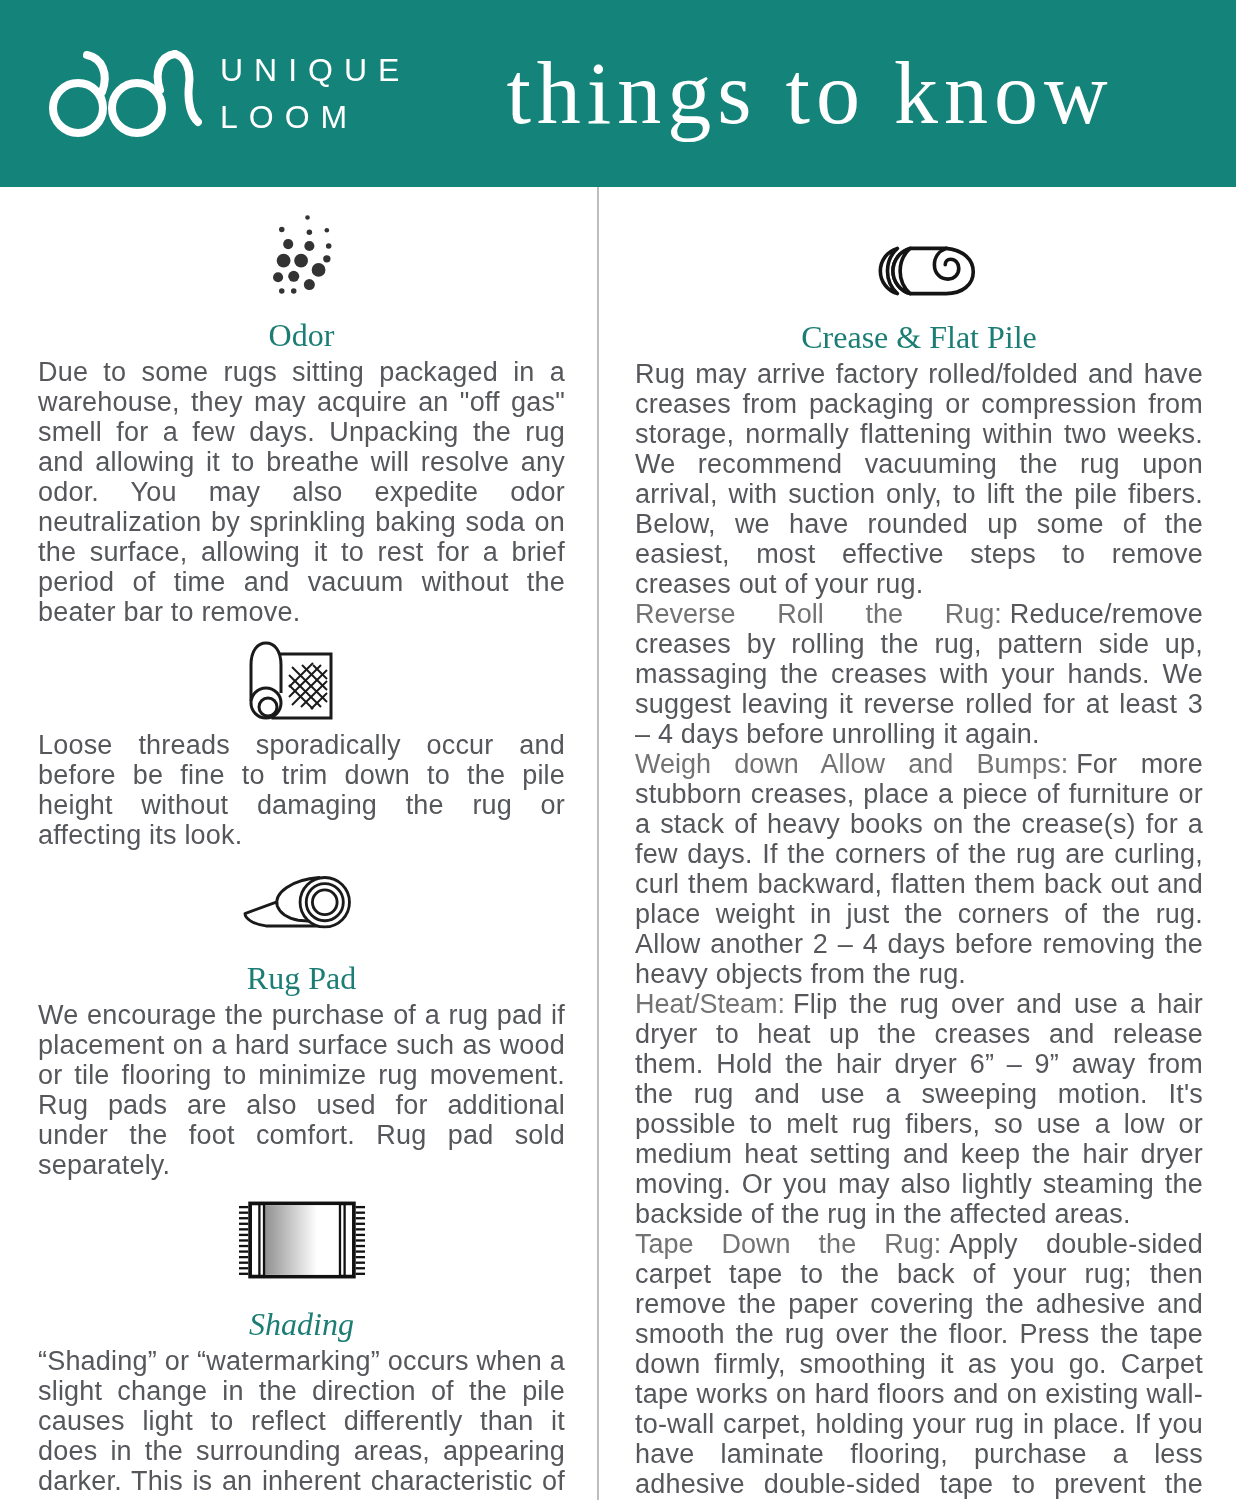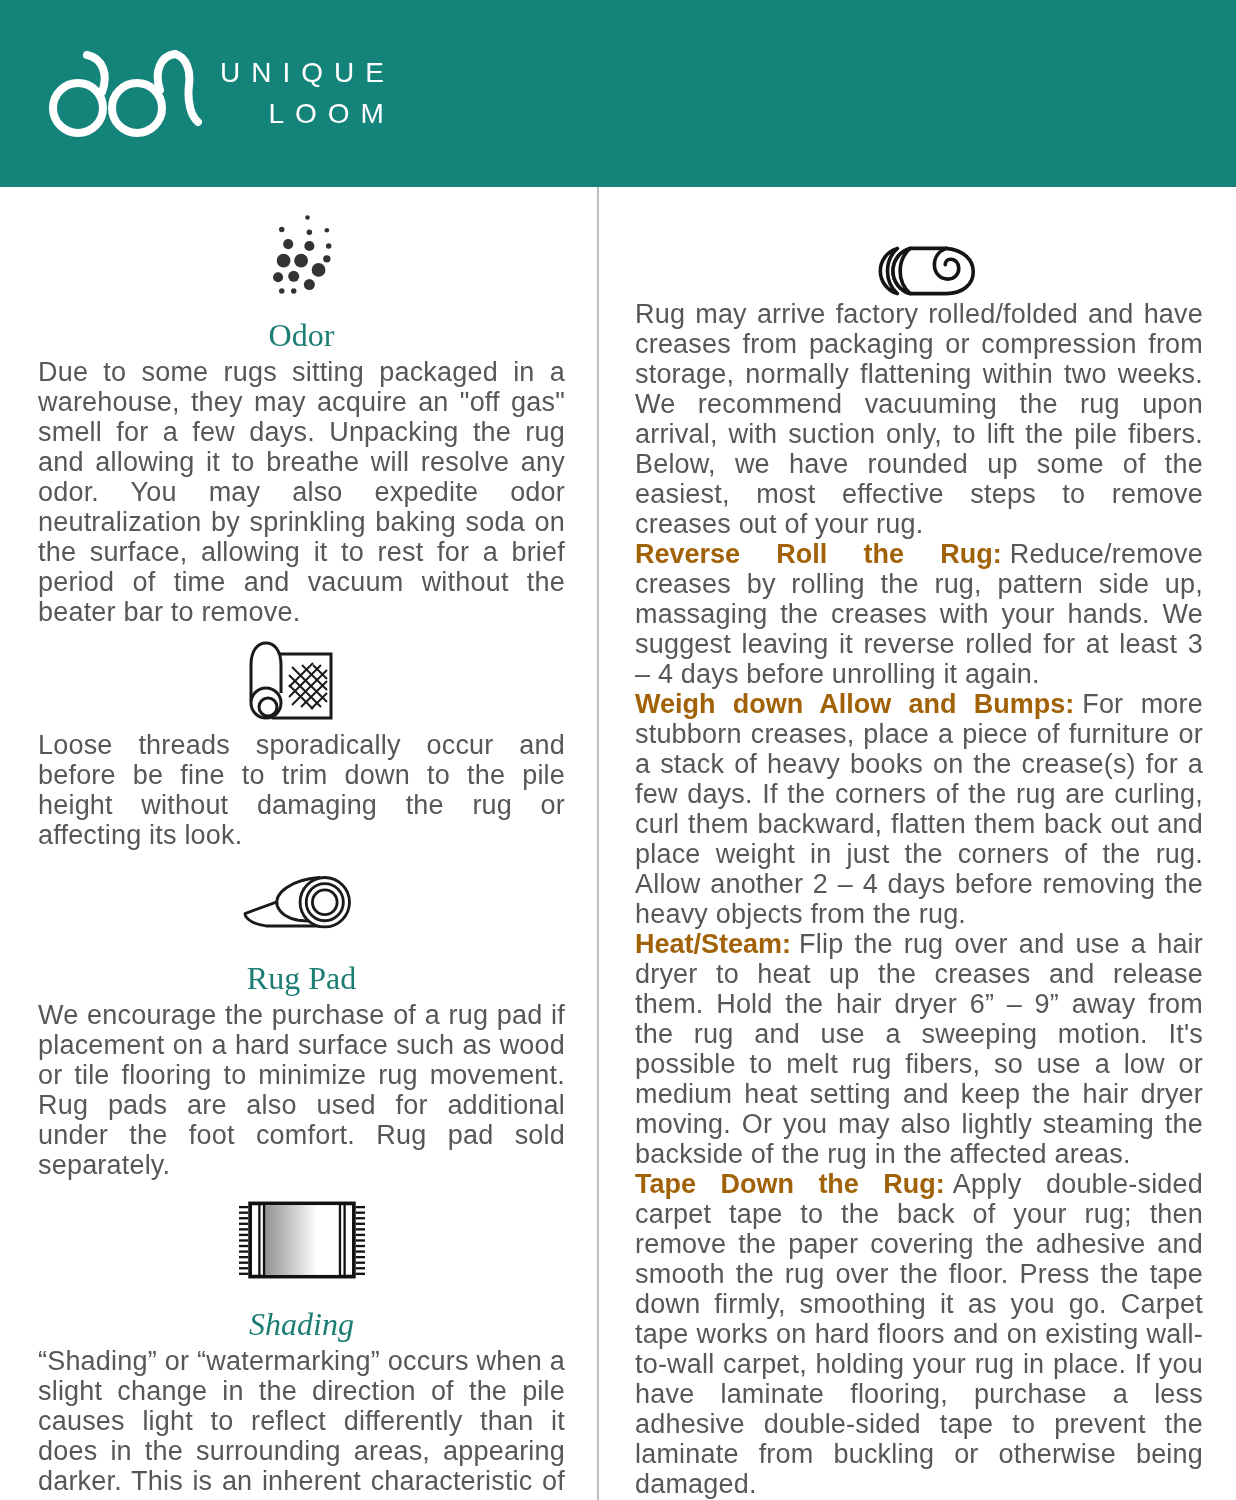--- a/index.html
+++ b/index.html
@@ -10,22 +10,22 @@
     overflow:hidden;
   }
   
   .banner{
     height:187px;background:#14847b;display:flex;align-items:center;
     padding:0 42px;box-sizing:border-box;
   }
   .logo-group{display:flex;align-items:center;gap:18px;width:398px;flex:0 0 auto;}
   .logo-mark svg{display:block;}
   .brand-text{
-    color:#ffffff;text-align:right;letter-spacing:11px;
-    font-size:28px;line-height:1.45;font-weight:400;
+    color:#ffffff;text-align:left;letter-spacing:11px;
+    font-size:32px;line-height:1.45;font-weight:400;
   }
   .banner-title{
     flex:1;text-align:center;color:#ffffff;
     font-family:"Liberation Serif",serif;
     font-size:88px;letter-spacing:6px;font-weight:400;
     padding-right:14px;white-space:nowrap;
   }
   
   .content{display:flex;align-items:stretch;}
   .col-left{width:527px;margin-left:38px;flex:0 0 auto;}
@@ -34,21 +34,21 @@
   .icon-wrap{display:flex;justify-content:center;align-items:flex-end;}
   h2{
     font-family:"Liberation Serif",serif;font-weight:400;
     color:#1b7d74;text-align:center;
     font-size:32px;line-height:44px;margin:0;
   }
   p.body{
     color:#55575b;font-size:27px;line-height:30px;
     text-align:justify;margin:0;letter-spacing:0.2px;
   }
-  p.body b{color:#a16207;font-weight:bold;margin-right:8px;letter-spacing:0px;}
+  p.body b{color:#737373;font-weight:normal;margin-right:8px;letter-spacing:0px;}
   
   .odor-icon-wrap{margin-top:24px;height:92px;}
   .h-odor{margin-top:10px;}
   .p-odor{margin-top:4px;}
   .threading-icon-wrap{margin-top:6px;height:97px;}
   .h-threading{margin-top:8px;}
   .p-threading{margin-top:2px;}
   .pad-icon-wrap{margin-top:18px;height:76px;}
   .h-pad{margin-top:12px;}
   .p-pad{margin-top:2px;}
@@ -73,20 +73,21 @@
         <path d="M 60 44 C 67 26 60 10 45 7"></path>
         <path d="M 118 42 C 112 24 118 8 133 6"></path>
         <path d="M 133 6 C 144 9 149 22 147 37 C 145 54 149 68 156 74"></path>
       </svg>
     </span>
     <span class="brand-text">
       <span>UNIQUE</span><br>
       <span>LOOM</span>
     </span>
   </div>
+  <div class="banner-title">things to know</div>
 </div>
 
 <div class="content">
 
   <div class="col-left">
 
     <div class="icon-wrap odor-icon-wrap">
       <svg width="130" height="92" viewBox="0 0 130 100" fill="#333333">
         <circle cx="71" cy="7" r="2.5"></circle>
         <circle cx="43" cy="20" r="3"></circle>
@@ -201,20 +202,21 @@
   <div class="col-right">
 
     <div class="icon-wrap crease-icon-wrap">
       <svg width="125" height="56" viewBox="0 0 125 62" fill="none" stroke="#141414" stroke-width="4" stroke-linecap="round" stroke-linejoin="round">
         <path d="M 52 6 H 92 C 112 8 122 19 122 32 C 122 46 110 56 92 56 H 52 A 26 26 0 0 1 52 6 Z" fill="#ffffff"></path>
         <path d="M 92 6 C 84 9 79 16 79 24 C 79 34 86 40 94 40 C 101 40 106 35 106 28 C 106 22 102 18 97 18 C 93 18 91 21 91 24"></path>
         <path d="M 38 6 A 26 26 0 0 0 38 56 A 34 34 0 0 1 38 6 Z" fill="#ffffff"></path>
         <path d="M 52 6 A 26 26 0 0 0 52 56 A 34 34 0 0 1 52 6 Z" fill="#ffffff"></path>
       </svg>
     </div>
+    <h2 class="h-crease">Crease &amp; Flat Pile</h2>
     <p class="body p-crease">Rug may arrive factory rolled/folded and have creases from packaging or compression from storage, normally flattening within two weeks. We recommend vacuuming the rug upon arrival, with suction only, to lift the pile fibers. Below, we have rounded up some of the easiest, most effective steps to remove creases out of your rug.</p>
 
     <p class="body tip"><b>Reverse Roll the Rug:</b><span>Reduce/remove creases by rolling the rug, pattern side up, massaging the creases with your hands. We suggest leaving it reverse rolled for at least 3 – 4 days before unrolling it again.</span></p>
 
     <p class="body tip"><b>Weigh down Allow and Bumps:</b><span>For more stubborn creases, place a piece of furniture or a stack of heavy books on the crease(s) for a few days. If the corners of the rug are curling, curl them backward, flatten them back out and place weight in just the corners of the rug. Allow another 2 – 4 days before removing the heavy objects from the rug.</span></p>
 
     <p class="body tip"><b>Heat/Steam:</b><span>Flip the rug over and use a hair dryer to heat up the creases and release them. Hold the hair dryer 6” – 9” away from the rug and use a sweeping motion. It's possible to melt rug fibers, so use a low or medium heat setting and keep the hair dryer moving. Or you may also lightly steaming the backside of the rug in the affected areas.</span></p>
 
     <p class="body tip"><b>Tape Down the Rug:</b><span>Apply double-sided carpet tape to the back of your rug; then remove the paper covering the adhesive and smooth the rug over the floor. Press the tape down firmly, smoothing it as you go. Carpet tape works on hard floors and on existing wall-to-wall carpet, holding your rug in place. If you have laminate flooring, purchase a less adhesive double-sided tape to prevent the laminate from buckling or otherwise being damaged.</span></p>
 

